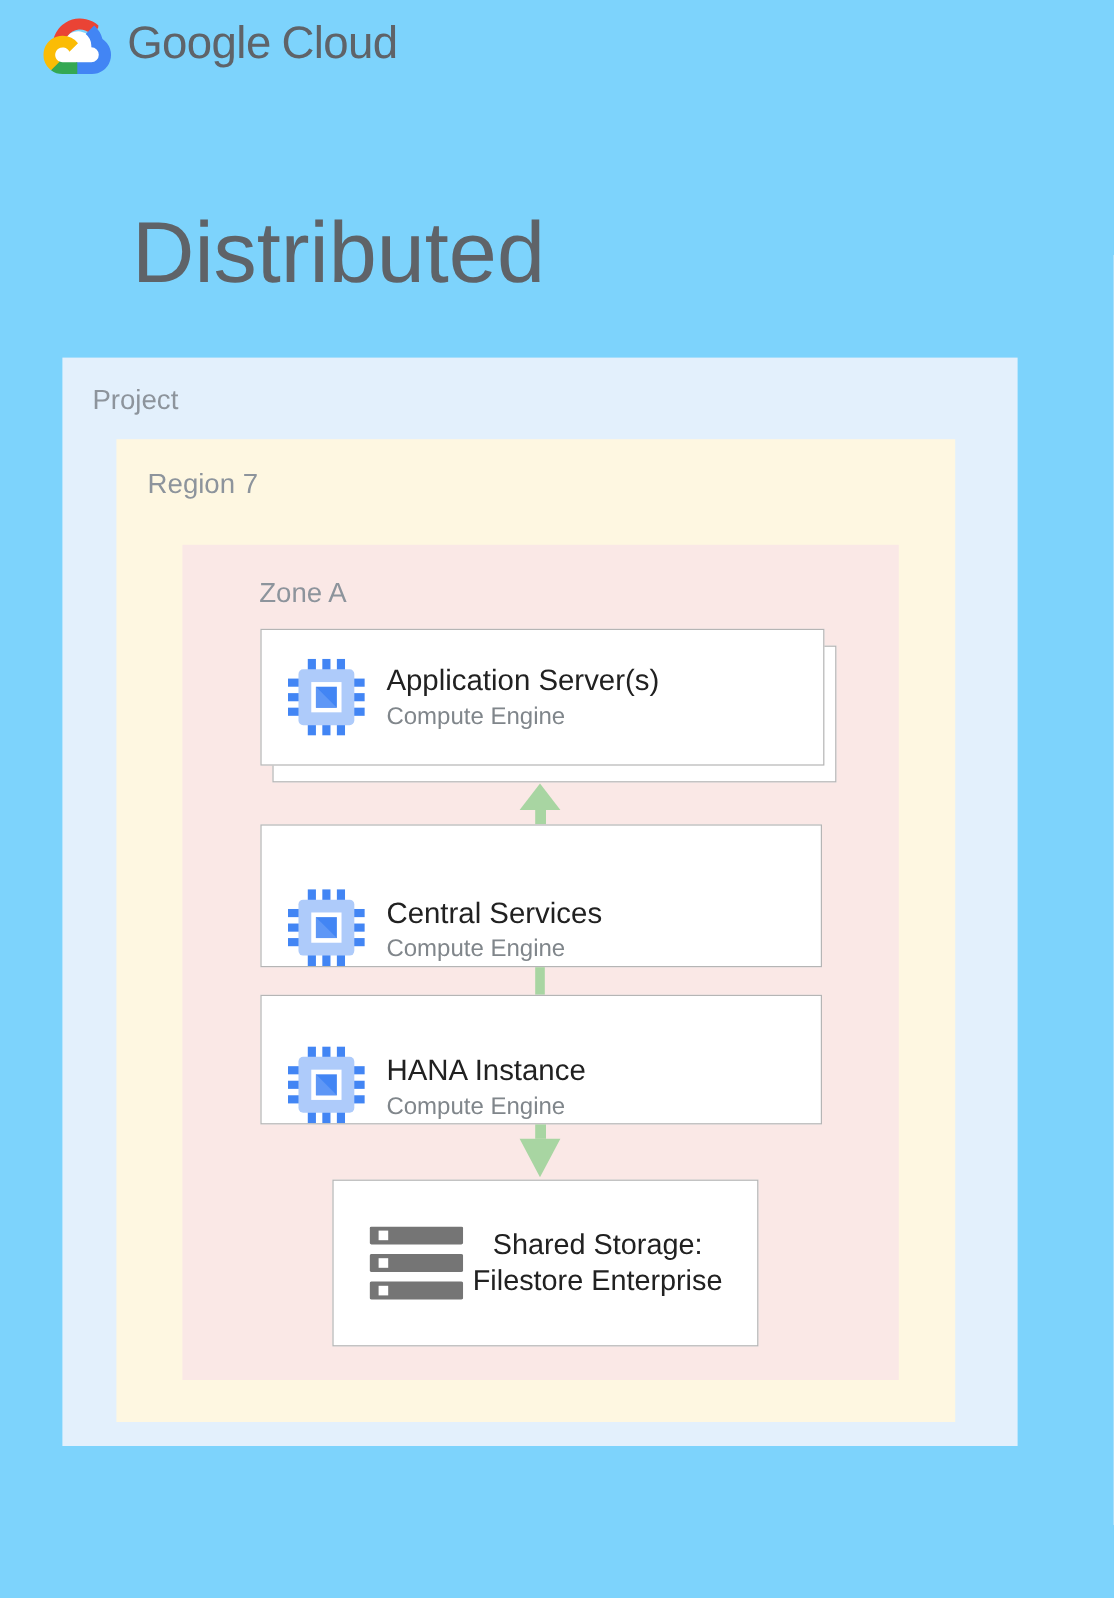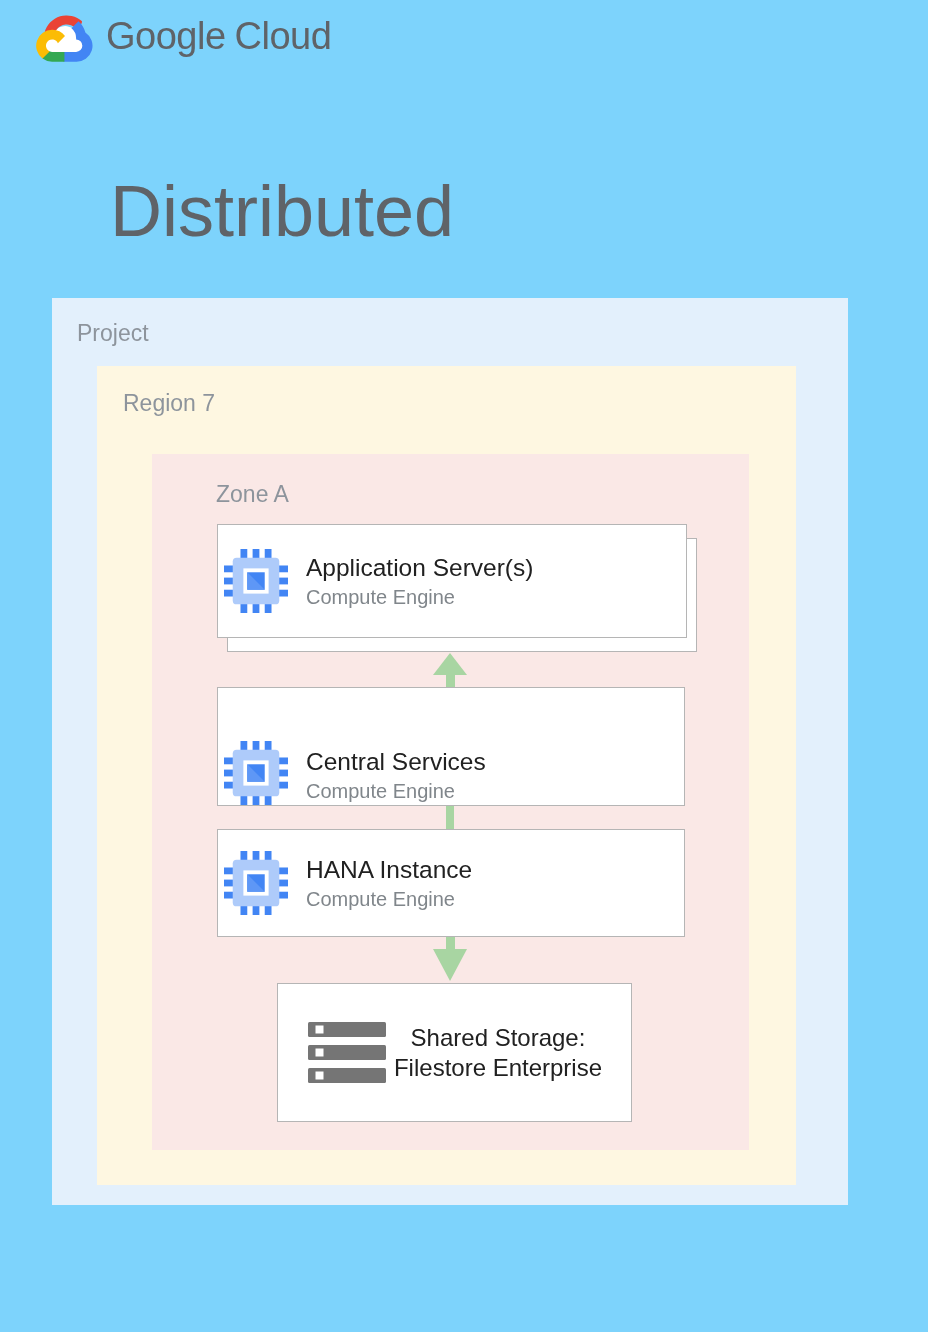--- a/index.html
+++ b/index.html
@@ -74,21 +74,21 @@
   .zone-box   > .box-label { left: 26px; top: 27px; margin-left: 38px; }
 
   
   .card {
     position: absolute;
     box-sizing: border-box;
     background: #ffffff;
     border: 1px solid #b5b5b5;
     display: flex;
     align-items: center;
-    padding-left: 6px;
+    padding-left: 22px;
   }
   .card-shadow {
     position: absolute;
     box-sizing: border-box;
     background: #ffffff;
     border: 1px solid #b5b5b5;
   }
   .card-icon { flex: 0 0 auto; }
   .card-text { margin-left: 18px; }
   .card-title {
@@ -223,21 +223,21 @@
             <path d="M24 24 L24 42 L42 42 Z" fill="#5e97f6"></path>
           </svg>
           <div class="card-text">
             <div class="card-title">Central Services</div>
             <div class="card-subtitle">Compute Engine</div>
           </div>
         </div>
 
         <div class="line-mid" style="left:294px; top:352px; height:23px;"></div>
 
-        <div class="card" style="left:65px; top:375px; width:468px; height:108px;">
+        <div class="card" style="left:65px; top:375px; width:468px; height:108px;align-items:flex-end;">
           <svg class="card-icon" width="64" height="64" viewBox="0 0 66 66" aria-hidden="true">
             <g fill="#4285f4">
               <rect x="17" y="0" width="7" height="10"></rect>
                 <rect x="29.5" y="0" width="7" height="10"></rect>
                 <rect x="42" y="0" width="7" height="10"></rect>
               <rect x="17" y="56" width="7" height="10"></rect>
                 <rect x="29.5" y="56" width="7" height="10"></rect>
                 <rect x="42" y="56" width="7" height="10"></rect>
               <rect x="0" y="17" width="10" height="7"></rect>
                 <rect x="0" y="29.5" width="10" height="7"></rect>

